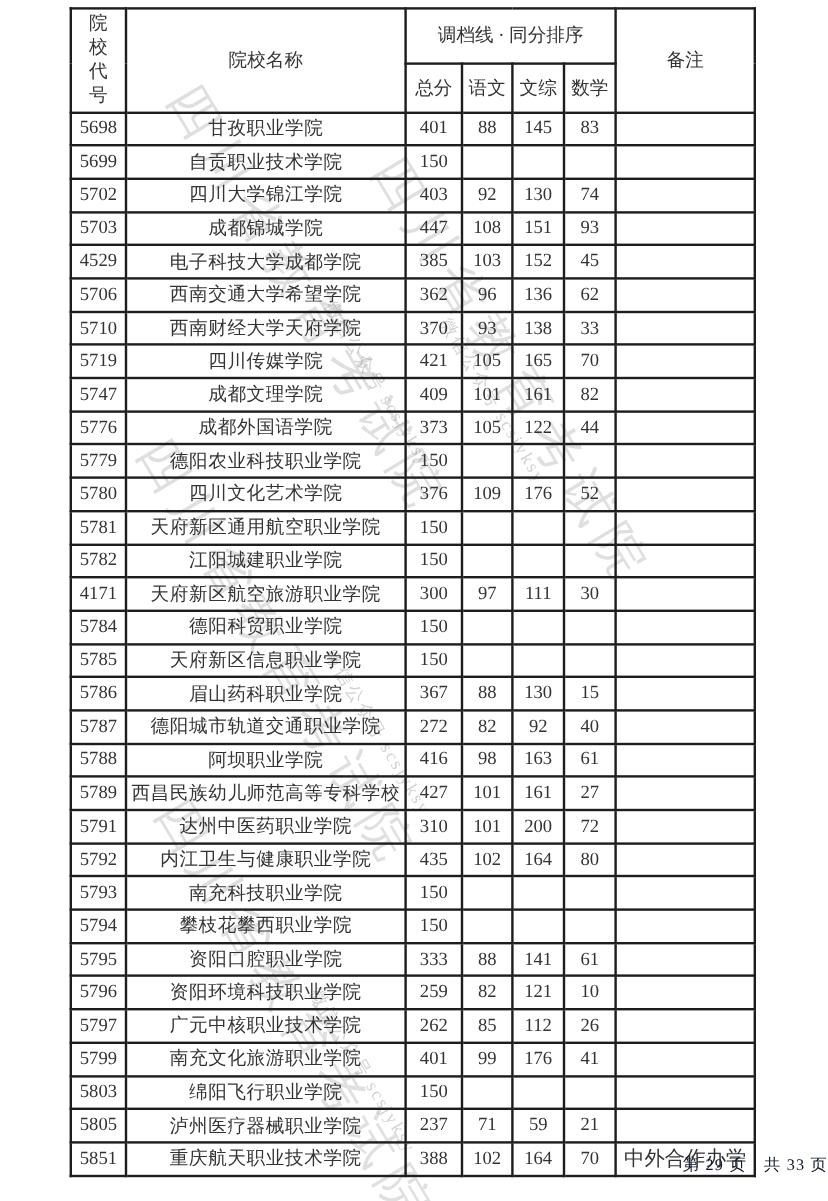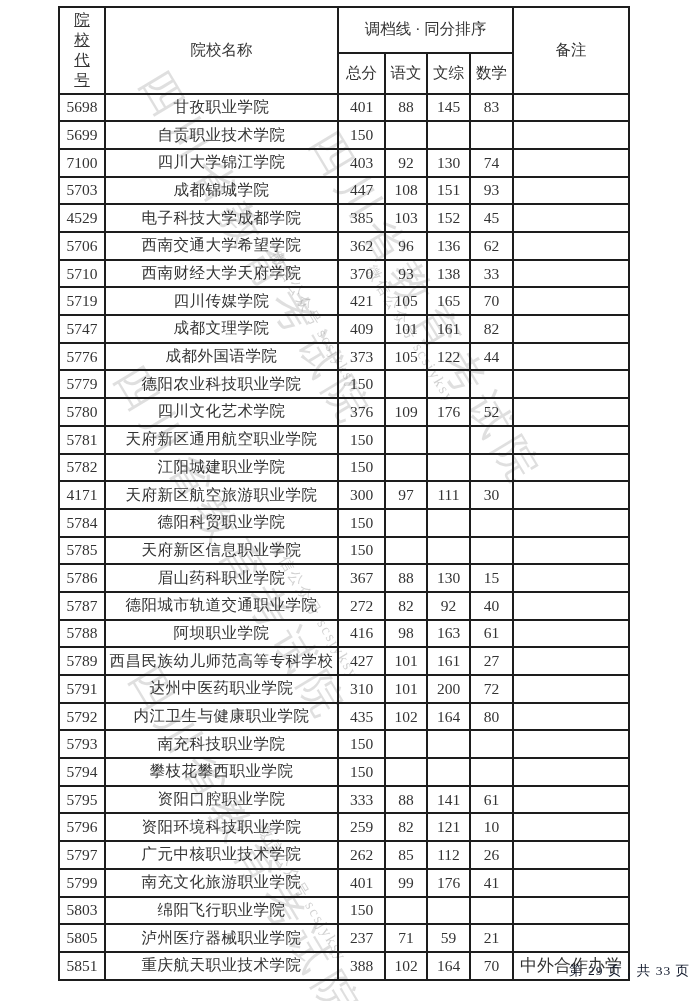--- a/index.html
+++ b/index.html
@@ -43,21 +43,20 @@
     font-size:15.5px;
     overflow:hidden;
     white-space:nowrap;
   }
   .score-table thead tr.hr1 th{height:24px;}
   .score-table thead tr.hr2 th{height:21px;margin-top:40px;}
   .score-table th.code-head{
     white-space:normal;
     line-height:1.3;
     padding:2px 8px;
-    text-decoration:underline;
   }
   .score-table tbody tr{height:27.7px;font-family:Liberation Serif, serif;}
   td.name-cell{letter-spacing:0.5px;}
   td.remark-cell{font-size:17px;}
   
   .page-footer{
     position:absolute;left:0;top:962px;width:690px;z-index:1;
     text-align:right;
     font-size:13.5px;
     color:#0f172a;
@@ -117,21 +116,21 @@
         <tr>
           <td>5699</td>
           <td class="name-cell">自贡职业技术学院</td>
           <td>150</td>
           <td></td>
           <td></td>
           <td></td>
           <td class="remark-cell"></td>
         </tr>
         <tr>
-          <td>7100</td>
+          <td>5702</td>
           <td class="name-cell">四川大学锦江学院</td>
           <td>403</td>
           <td>92</td>
           <td>130</td>
           <td>74</td>
           <td class="remark-cell"></td>
         </tr>
         <tr>
           <td>5703</td>
           <td class="name-cell">成都锦城学院</td>

